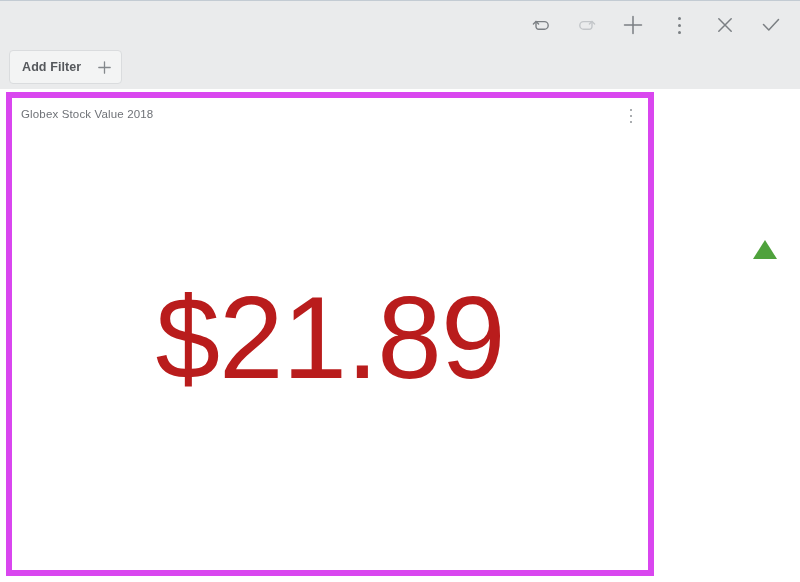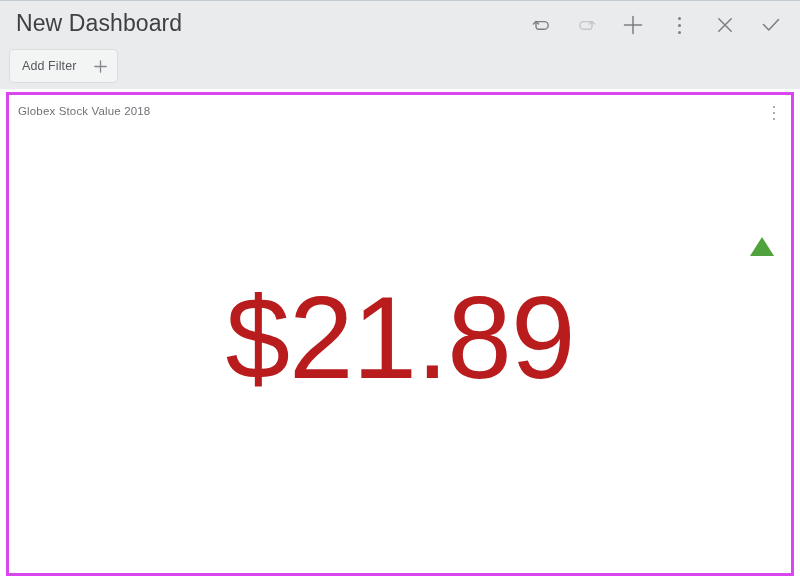--- a/index.html
+++ b/index.html
@@ -86,20 +86,22 @@
     justify-content: center;
   }
 
   
   .filter-bar {
     position: absolute;
     left: 9px;
     top: 48px;
     height: 36px;
     display: flex;
+    align-items: center;
+    font-weight: bold;
   }
 
   .add-filter-btn {
     display: flex;
     align-items: center;
     height: 34px;
     padding: 0 9px 0 12px;
     background: #f3f4f4;
     border: 1px solid #dadcde;
     border-radius: 4px;
@@ -117,24 +119,24 @@
     display: flex;
     align-items: center;
     justify-content: center;
   }
 
   
   .panel {
     position: absolute;
     left: 6px;
     top: 92px;
-    width: 788px;
+    width: 648px;
     height: 484px;
     background: #ffffff;
-    border: 3px solid #d946ef;
+    border: 6px solid #d946ef;
     box-sizing: border-box;
   }
 
   .panel-header {
     position: absolute;
     left: 0;
     top: 0;
     width: 100%;
     height: 36px;
   }
@@ -204,21 +206,20 @@
     white-space: nowrap;
   }
 </style>
 </head>
 <body>
 
 <div id="app">
 
   <div class="toolbar">
 
-    <div class="dash-title">New Dashboard</div>
 
     <div class="toolbar-actions">
 
       <button class="tb-btn" title="Undo">
         <span>
           <svg width="22" height="22" viewBox="0 0 22 22">
             <path class="icon-enabled" stroke-width="1.4" stroke-linecap="round" stroke-linejoin="round" d="M6 7.5 L6 12.6 A2.6 2.6 0 0 0 8.6 15.2 L14.4 15.2 A3.8 3.8 0 0 0 14.4 7.6 L7.2 7.6"></path>
             <path class="icon-enabled" stroke-width="1.4" stroke-linecap="round" stroke-linejoin="round" d="M6 7.5 L3.4 10.1 M6 7.5 L8.6 10.1"></path>
           </svg>
         </span>

